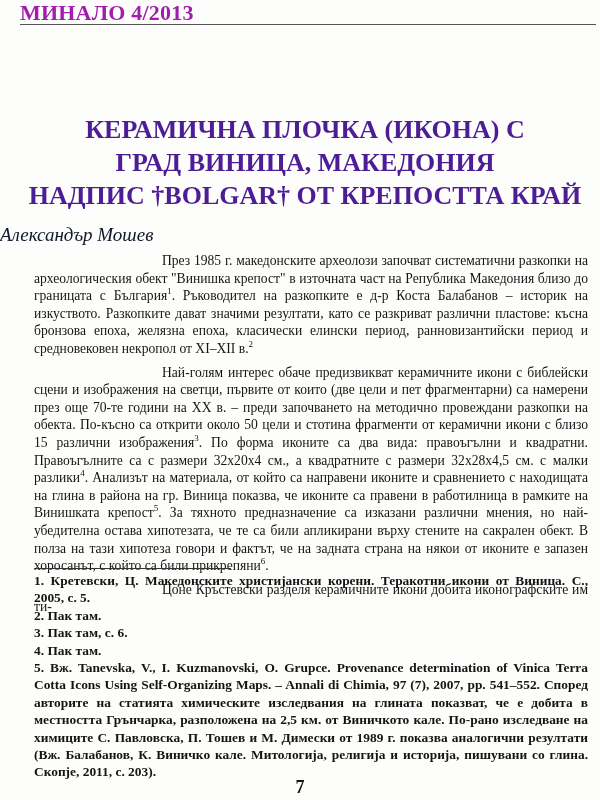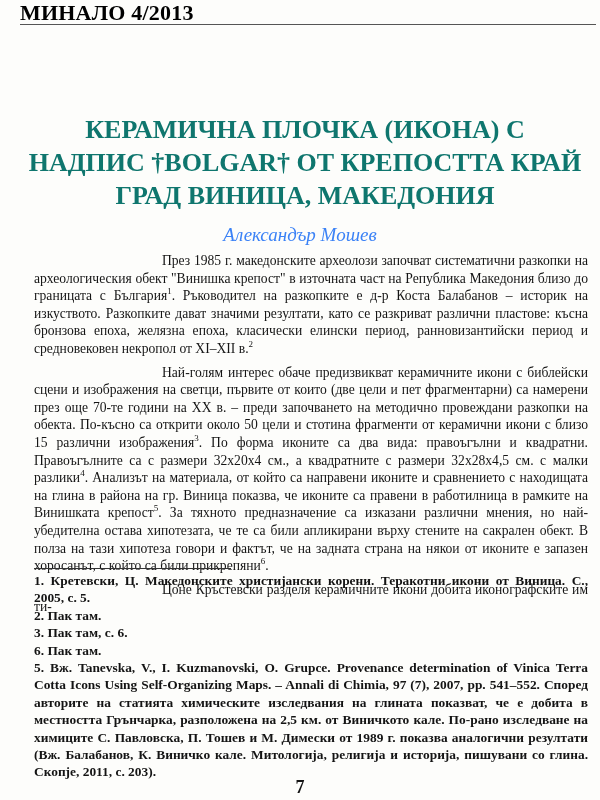--- a/index.html
+++ b/index.html
@@ -10,31 +10,31 @@
     color: #141414;
     position: relative;
   }
   .header {
     position: absolute; left: 20px; right: 4px; top: 0px; height: 24px;
     border-bottom: 1.5px solid #555;
     display: flex; justify-content: space-between; align-items: flex-end;
   }
   .header span {
     font-weight: bold; font-size: 22px; line-height: 22px; letter-spacing: 0.2px;
-    color: #000000;
+    color: #a21caf;
   }
   .title {
     position: absolute; left: 10px; right: 0; top: 113px;
     text-align: center; font-weight: bold; font-size: 26px; line-height: 33px;
-    color: #0f766e;
+    color: #4c1d95;
   }
   .title div { white-space: nowrap; }
   .author {
     position: absolute; left: 0; right: 0; top: 224px;
-    text-align: center; font-style: italic; font-size: 19px; color: #3b82f6;
+    font-style: italic; font-size: 19px; color: #0f172a;
   }
   .body {
     position: absolute; left: 34px; width: 554px; top: 252px;
     font-size: 13.6px; line-height: 17.6px; text-align: justify;
   }
   .body p { margin: 0; text-indent: 128px; }
   .body p + p { margin-top: 6px; }
   sup { font-size: 9px; line-height: 0; }
   .rule {
     position: absolute; left: 34px; top: 568px; width: 197px; height: 0;
@@ -52,35 +52,35 @@
 </style>
 </head>
 <body>
 
 <div class="header">
   <span>МИНАЛО  4/2013</span>
 </div>
 
 <div class="title">
   <div>КЕРАМИЧНА ПЛОЧКА (ИКОНА) С</div>
+  <div>ГРАД ВИНИЦА, МАКЕДОНИЯ</div>
   <div>НАДПИС †BOLGAR† ОТ КРЕПОСТТА КРАЙ</div>
-  <div>ГРАД ВИНИЦА, МАКЕДОНИЯ</div>
 </div>
 
 <div class="author">Александър Мошев</div>
 
 <div class="body">
   <p>През 1985 г. македонските археолози започват систематични разкопки на археологическия обект "Винишка крепост" в източната част на Република Македония близо до границата с България<sup>1</sup>. Ръководител на разкопките е д-р Коста Балабанов – историк на изкуството. Разкопките дават значими резултати, като се разкриват различни пластове: късна бронзова епоха, желязна епоха, класически елински период, ранновизантийски период и средновековен некропол от XI–XII в.<sup>2</sup></p>
   <p>Най-голям интерес обаче предизвикват керамичните икони с библейски сцени и изображения на светци, първите от които (две цели и пет фрагментарни) са намерени през още 70-те години на XX в. – преди започването на методично провеждани разкопки на обекта. По-късно са открити около 50 цели и стотина фрагменти от керамични икони с близо 15 различни изображения<sup>3</sup>. По форма иконите са два вида: правоъгълни и квадратни. Правоъгълните са с размери 32x20x4 см., а квадратните с размери 32x28x4,5 см. с малки разлики<sup>4</sup>. Анализът на материала, от който са направени иконите и сравнението с находищата на глина в района на гр. Виница показва, че иконите са правени в работилница в рамките на Винишката крепост<sup>5</sup>. За тяхното предназначение са изказани различни мнения, но най-убедителна остава хипотезата, че те са били апликирани върху стените на сакрален обект. В полза на тази хипотеза говори и фактът, че на задната страна на някои от иконите е запазен хоросанът, с който са били прикрепяни<sup>6</sup>.</p>
   <p>Цоне Кръстевски разделя керамичните икони добита иконографските им ти-</p>
 </div>
 
 <div class="rule"></div>
 
 <div class="notes">
   <div>1. Кретевски, Ц. Македонските христијански корени. Теракотни икони от Виница. С., 2005, с. 5.</div>
   <div>2. Пак там.</div>
   <div>3. Пак там, с. 6.</div>
-  <div>6. Пак там.</div>
+  <div>4. Пак там.</div>
   <div>5. Вж. Tanevska, V., I. Kuzmanovski, O. Grupce. Provenance determination of Vinica Terra Cotta Icons Using Self-Organizing Maps. – Annali di Chimia, 97 (7), 2007, pp. 541–552. Според авторите на статията химическите изследвания на глината показват, че е добита в местността Грънчарка, разположена на 2,5 км. от Виничкото кале. По-рано изследване на химиците С. Павловска, П. Тошев и М. Димески от 1989 г. показва аналогични резултати (Вж. Балабанов, К. Виничко кале. Митологија, религија и историја, пишувани со глина. Скопје, 2011, с. 203).</div>
 </div>
 
 <div class="pagenum">7</div>
 
 </body></html>

